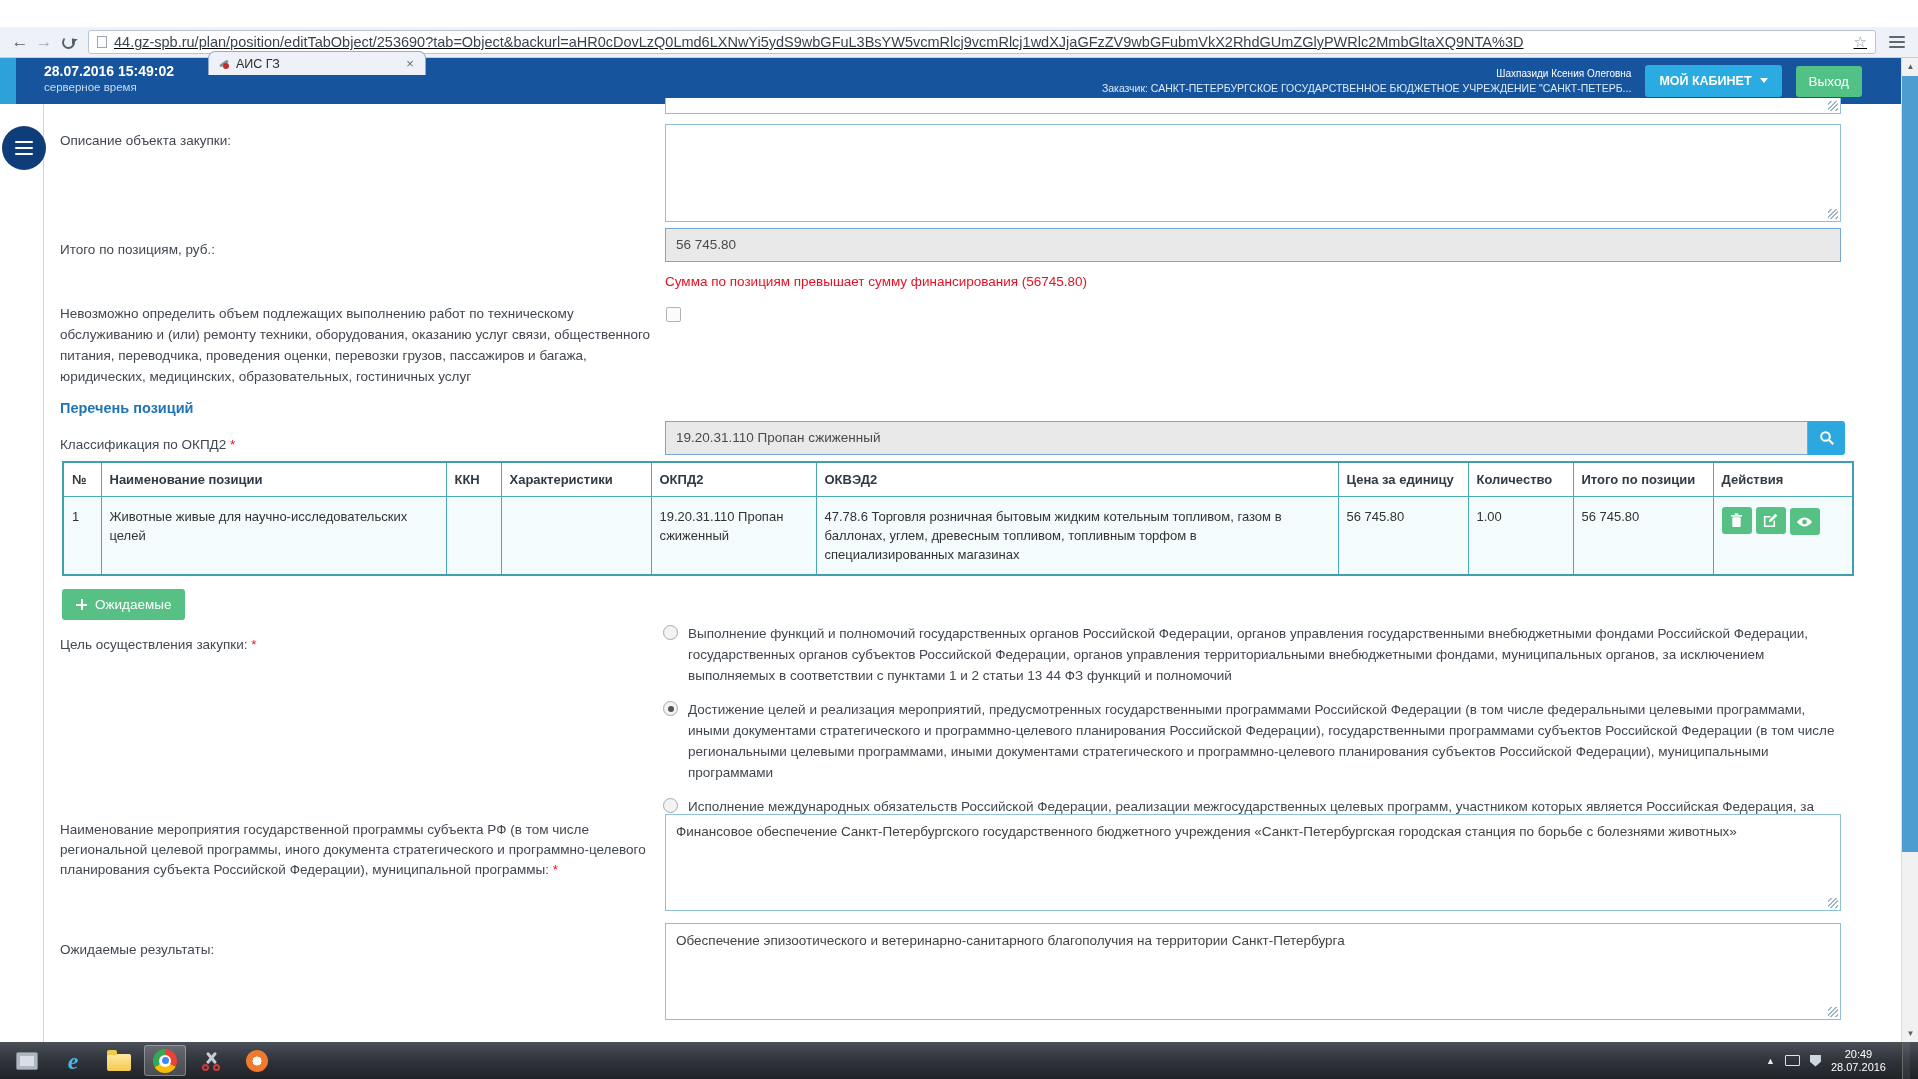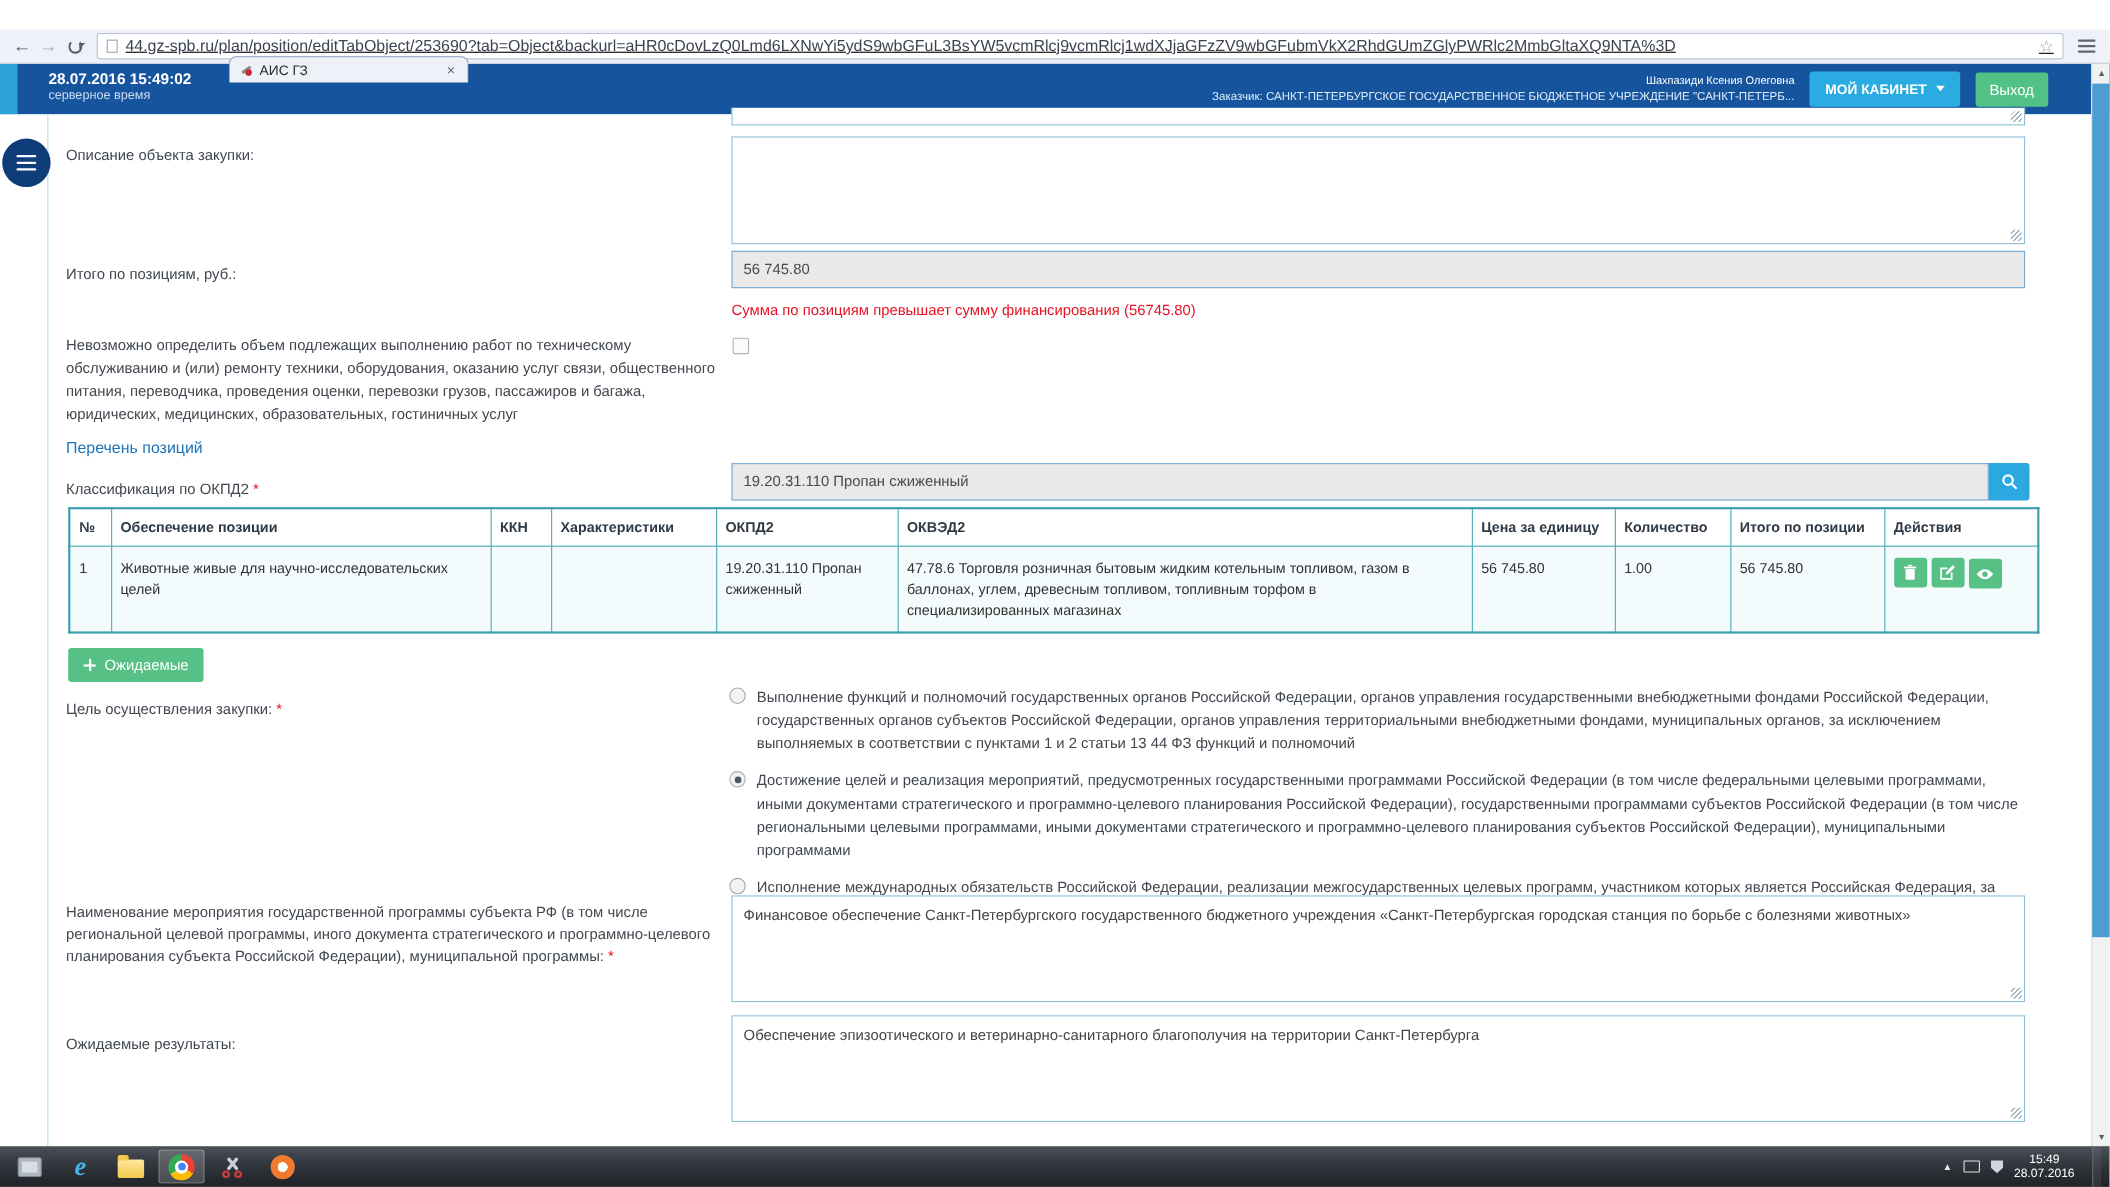--- a/index.html
+++ b/index.html
@@ -78,21 +78,21 @@
   .lbl { position:absolute; font-size:13.5px; color:#414750; line-height:20px; }
   .req { color:#e81123; }
   .ta { position:absolute; background:#fff; border:1px solid #8fc0da; font-size:13.5px; color:#444;
     padding:7px 10px; line-height:19px; overflow:hidden; }
   .grip { position:absolute; right:2px; bottom:2px; width:10px; height:10px;
     background:repeating-linear-gradient(135deg, transparent 0 2px, #9fb4c2 2px 3.2px); }
   .input-gray { position:absolute; height:34px; line-height:32px; background:#e9e9e9;
     border:1px solid #74a9d4; padding:0 10px; font-size:13.5px; color:#4a4a4a; white-space:nowrap; overflow:hidden; }
   .error-text { position:absolute; font-size:13.5px; color:#e81123; }
   .checkbox { position:absolute; width:15px; height:15px; background:#fbfbfb; border:1px solid #b3b3b3; border-radius:2px; }
-  .section-heading { position:absolute; font-size:14.5px; font-weight:normal; color:#1f74b8; }
+  .section-heading { position:absolute; font-size:14.5px; font-weight:bold; color:#1f74b8; }
   .search-btn { position:absolute; width:37px; height:34px; background:#2aa8df; border:none;
     border-radius:0 3px 3px 0; display:flex; align-items:center; justify-content:center; }
 
   
   .pos-table { position:absolute; left:62px; top:357px; width:1790px; border-collapse:collapse;
     table-layout:fixed; border:2px solid #3f9fb0; }
   .pos-table th { border:1px solid #4aa9b8; background:#fff; font-size:13px; font-weight:bold;
     color:#2f3a45; text-align:left; padding:8px 8px; height:34px; }
   .pos-table td { border:1px solid #4aa9b8; background:#f4fbfd; font-size:13px; color:#333;
     vertical-align:top; padding:10px 8px; height:78px; line-height:19px; }
@@ -261,21 +261,21 @@
         <col style="width:165px">
           <col style="width:522px">
           <col style="width:130px">
           <col style="width:105px">
         <col style="width:140px">
           <col style="width:140px">
       </colgroup>
       <thead>
         <tr>
           <th>№</th>
-          <th>Обеспечение позиции</th>
+          <th>Наименование позиции</th>
           <th>ККН</th>
           <th>Характеристики</th>
           <th>ОКПД2</th>
           <th>ОКВЭД2</th>
           <th>Цена за единицу</th>
           <th>Количество</th>
           <th>Итого по позиции</th>
           <th>Действия</th>
         </tr>
       </thead>
@@ -376,20 +376,20 @@
         </span>
       <span class="task-btn">
           <span class="ic-media"></span>
         </span>
     </div>
     <div class="tray">
       <span class="tray-caret">▲</span>
       <span class="tray-screen"></span>
       <span class="tray-shield"></span>
       <div class="clock">
-        <div>15:49</div>
+        <div>20:49</div>
         <div>28.07.2016</div>
       </div>
       <span class="show-desktop"></span>
     </div>
   </div>
 
 </div>
 
 </body></html>

